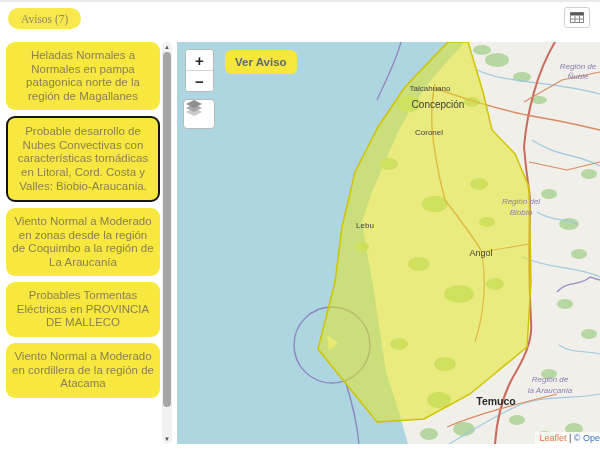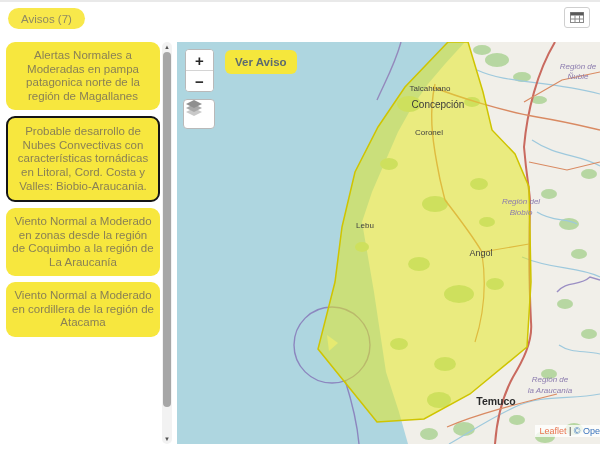--- a/index.html
+++ b/index.html
@@ -7,21 +7,21 @@
     width:600px;height:450px;position:relative;overflow:hidden;
     background:#ffffff;font-family:"Liberation Sans", sans-serif;
     border-top:2px solid #e9e9e9;box-sizing:border-box;
   }
   
   .tabbar{position:absolute;left:8px;top:6px;display:flex;gap:9px;}
   .tab{
     height:21px;padding:0 13px;border-radius:11px;display:flex;align-items:center;
     font-size:11.5px;cursor:pointer;white-space:nowrap;
   }
-  .tab-avisos{background:#f8e84b;color:#8f8a63;}
+  .tab-avisos{background:#f8e84b;color:#8f8a63;font-family:Liberation Serif, serif;}
   .tab-alertas{background:#f2910f;color:#fdf6d8;}
   .tab-alarmas{background:#bdbdbd;color:#ffffff;}
   .table-btn{
     position:absolute;right:10px;top:5px;width:24px;height:19px;background:#fff;
     border:1px solid #cfcfcf;border-radius:3px;display:flex;align-items:center;justify-content:center;
     cursor:pointer;
   }
   
   .sidebar{
     position:absolute;left:6px;top:40px;width:154px;height:410px;overflow:hidden;
@@ -54,21 +54,21 @@
     width:27px;height:20px;display:flex;align-items:center;justify-content:center;
     font-size:15px;font-weight:bold;color:#262626;cursor:pointer;background:#fff;
   }
   .zoom-btn:first-child{border-bottom:1px solid #d4d4d4;}
   .layers-ctl{left:6px;top:57px;width:30px;height:28px;display:flex;align-items:center;justify-content:center;cursor:pointer;}
   .ver-aviso{
     position:absolute;left:48px;top:8px;background:#f5e73c;border-radius:6px;
     padding:6px 10px;font-size:11.5px;font-weight:bold;color:#5d6b70;cursor:pointer;
   }
   .attribution{
-    position:absolute;right:0;bottom:7px;background:rgba(255,255,255,0.78);
+    position:absolute;right:0;bottom:0;background:rgba(255,255,255,0.78);
     font-size:9px;padding:1px 0 1px 4px;white-space:nowrap;color:#333;margin-left:12px;
   }
   .attr-leaflet{color:#e8744f;cursor:pointer;}
   .attr-osm{color:#3b74bc;cursor:pointer;}
   
   .city{fill:#3f3f3f;font-size:8px;text-anchor:middle;}
   .city-big{fill:#3a3a3a;font-size:10px;text-anchor:middle;}
   .city-bold{fill:#2b2b2b;font-size:10.5px;font-weight:bold;text-anchor:middle;}
   .region{fill:#8b7bae;font-size:8px;font-style:italic;text-anchor:middle;}
 </style>
@@ -85,23 +85,24 @@
       <rect x="0.5" y="0.5" width="13" height="10" fill="#fff" stroke="#8a8a8a"></rect>
       <rect x="0.5" y="0.5" width="13" height="3" fill="#5a5a5a"></rect>
       <line x1="5" y1="3.5" x2="5" y2="10.5" stroke="#8a8a8a"></line>
       <line x1="9.5" y1="3.5" x2="9.5" y2="10.5" stroke="#8a8a8a"></line>
       <line x1="0.5" y1="7" x2="13.5" y2="7" stroke="#8a8a8a"></line>
     </svg>
   </span>
 </div>
 
 <div class="sidebar">
-  <div class="alert-item">Alertas Normales a Moderadas en pampa patagonica norte de la región de Magallanes</div>
+  <div class="alert-item">Heladas Normales a Normales en pampa patagonica norte de la región de Magallanes</div>
   <div class="alert-item selected">Probable desarrollo de Nubes Convectivas con características tornádicas en Litoral, Cord. Costa y Valles: Biobio-Araucania.</div>
   <div class="alert-item">Viento Normal a Moderado en zonas desde la región de Coquimbo a la región de La Araucanía</div>
+  <div class="alert-item">Probables Tormentas Eléctricas en PROVINCIA DE MALLECO</div>
   <div class="alert-item">Viento Normal a Moderado en cordillera de la región de Atacama</div>
 
 </div>
 
 <div class="scrollbar">
   <div class="scroll-arrow scroll-up">▲</div>
   <div class="scroll-thumb"></div>
   <div class="scroll-arrow scroll-down">▼</div>
 </div>
 

